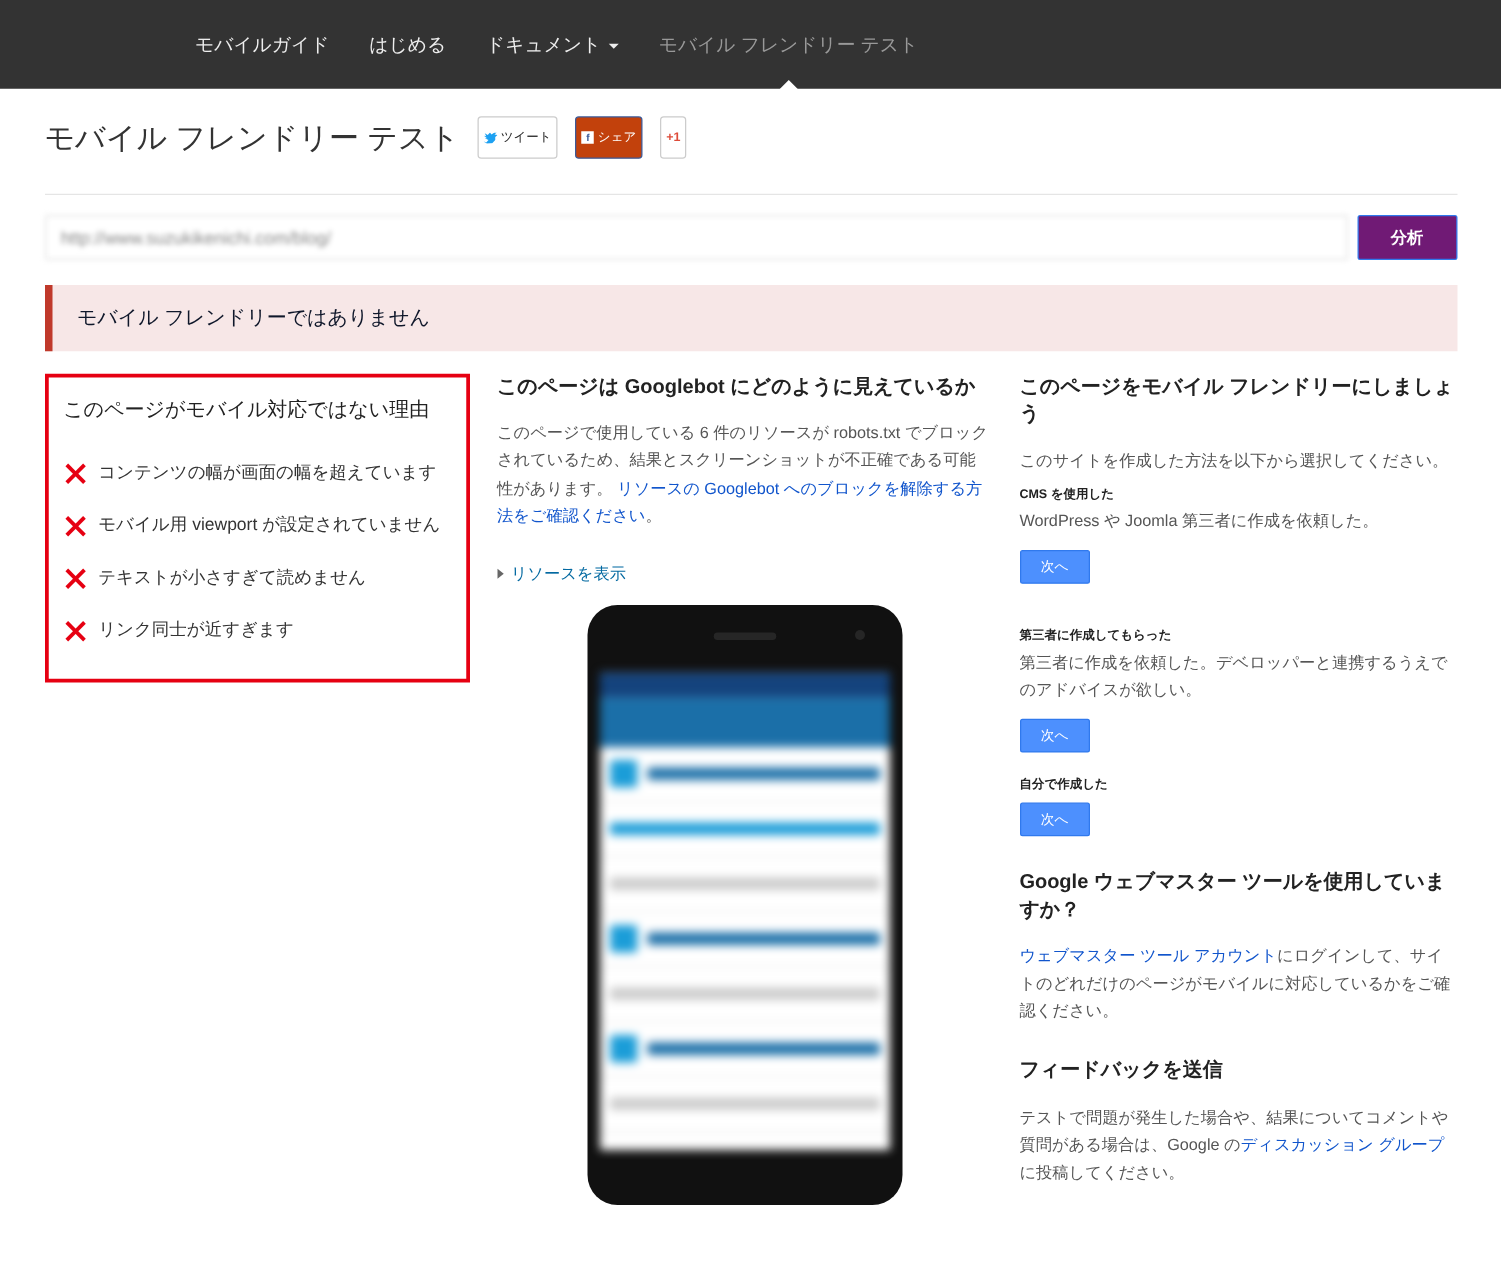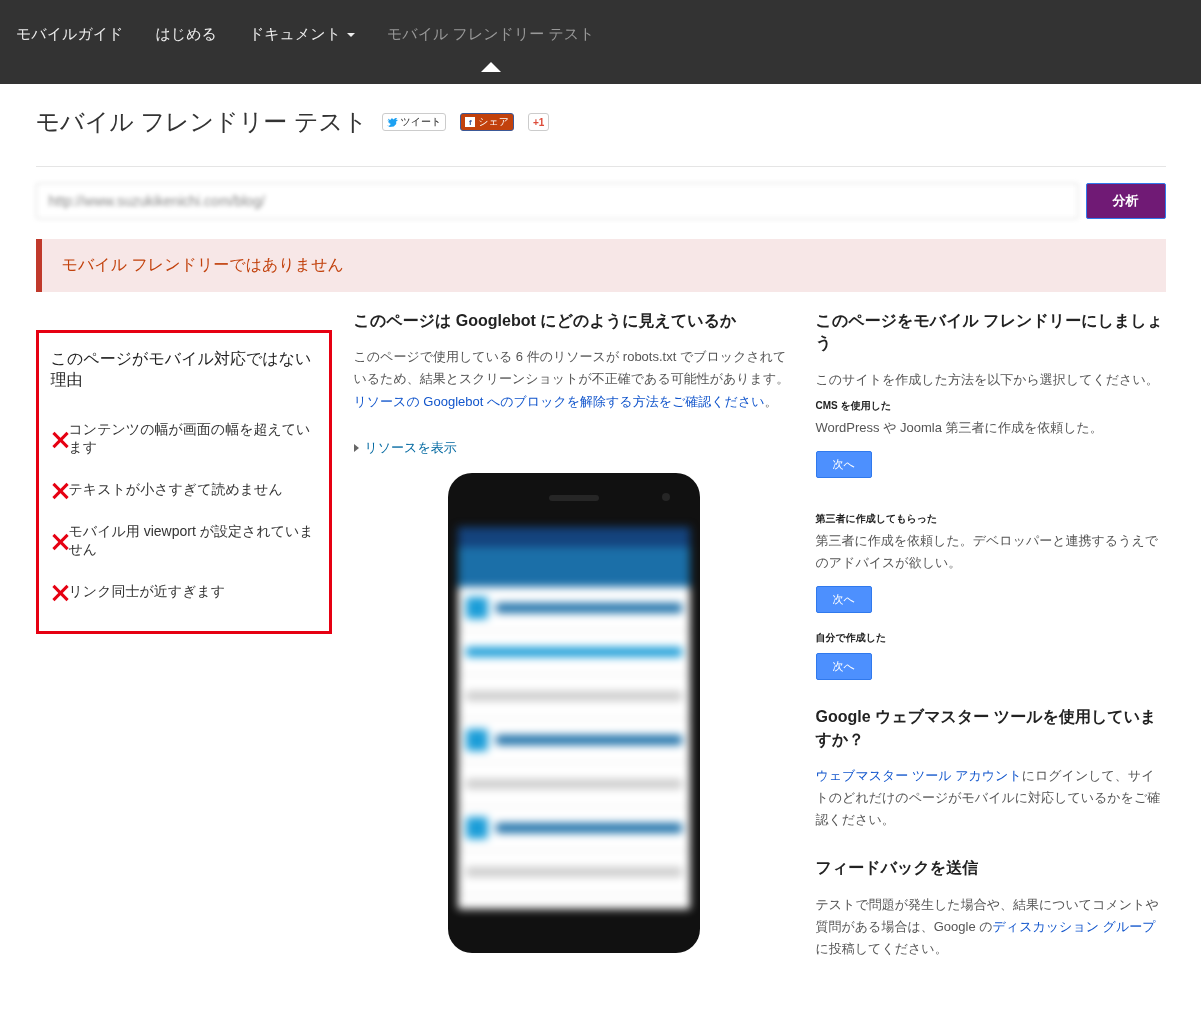--- a/index.html
+++ b/index.html
@@ -1,40 +1,40 @@
 <!DOCTYPE html>
 <html><head>
   <meta charset="utf-8">
   <style>
     * { box-sizing: border-box; margin: 0; padding: 0; }
     body { font-family: Arial, "Helvetica Neue", Helvetica, sans-serif; font-size: 13px; color: #222; background: #fff; }
-    .topnav { background: #333; height: 84px; display: flex; align-items: flex-start; }
+    .topnav { background: #333; height: 71px; display: flex; align-items: flex-end; padding-left: 140px; }
     .topnav a { color: #eee; text-decoration: none; font-size: 15px; padding: 25px 16px; position: relative; }
     .topnav a.active { color: #999; }
     .topnav a.active::after { content: ''; position: absolute; bottom: -3px; left: 50%; transform: translateX(-50%); width: 0; height: 0; border-left: 10px solid transparent; border-right: 10px solid transparent; border-bottom: 10px solid #fff; }
     .topnav .dropdown-caret { display:inline-block; margin-left:6px; width:0; height:0; border-left:4px solid transparent; border-right:4px solid transparent; border-top:4px solid #eee; vertical-align:middle;}
     .container { max-width: 1130px; margin: 0 auto; padding: 22px 0 40px; position: relative; }
     .title-row { display:flex; align-items:center; gap:14px; border-bottom:1px solid #e5e5e5; padding:0 0 28px; margin-bottom:16px;}
     h1 { font-size: 24px; font-weight: 400; color: #333; }
-    .social-btn { display:inline-flex; align-items:center; border:1px solid #ccc; border-radius:3px; font-size:10px; padding:1px 4px; background:#fff; cursor:pointer; height:18px;}
+    .social-btn { display:inline-flex; align-items:center; border:1px solid #ccc; border-radius:3px; font-size:10px; padding:1px 4px; background:#fff; cursor:pointer; height:34px;}
     .social-tw::before { content:''; width:12px; height:10px; background:#1da1f2; margin-right:2px; clip-path: polygon(0 80%, 20% 90%, 35% 70%, 10% 55%, 25% 55%, 5% 35%, 20% 40%, 10% 15%, 30% 30%, 45% 10%, 55% 25%, 75% 10%, 90% 10%, 75% 25%, 95% 30%, 80% 45%, 80% 70%, 60% 95%, 25% 100%);}
     .social-fb { background:#c2410c; color:#fff; border-color:#3b5998;}
     .social-fb::before { content:'f'; font-weight:bold; background:#fff; color:#3b5998; width:10px; height:10px; display:inline-flex; align-items:center; justify-content:center; margin-right:3px; font-size:8px;}
     .social-gp { color:#dd4b39; font-weight:bold; border-color:#ccc;}
     .url-row { display:flex; margin-bottom:20px; }
     .url-input { flex:1; border:1px solid #dcdcdc; background:#fff; padding:8px 12px; font-size:14px; color:#888; filter: blur(2px); border-radius:2px 0 0 2px;}
     .url-btn { background:#701a75; color:#fff; border:1px solid #3079ed; padding:8px 26px; font-size:13px; font-weight:bold; cursor:pointer; border-radius:2px; margin-left:8px;}
-    .alert { background:#f7e7e7; border-left:6px solid #c0392b; padding:16px 20px; color:#c2410c; font-size:16px; margin-bottom:18px;}
+    .alert { background:#f7e7e7; border-left:6px solid #c0392b; padding:16px 20px; color:#0f172a; font-size:16px; margin-bottom:18px;}
     .cols { display:flex; gap:22px; align-items:flex-start;}
-    .col-left { width:296px; flex-shrink:0;margin-top:20px;}
+    .col-left { width:340px; flex-shrink:0;}
     .col-mid { flex:1; min-width:0;}
     .col-right { width:350px; flex-shrink:0;}
     .highlight-box { border:3px solid #e60012; padding:16px 12px 18px;}
     .box-title { font-size:16px; color:#222; margin-bottom:18px; font-weight:400;}
-    .fail-item { display:flex; align-items:center; padding:12px 0; font-size:14px; color:#333;}
+    .fail-item { display:flex; align-items:center; gap:10px; padding:12px 0; font-size:14px; color:#333;}
     .x-icon { width:18px; height:18px; position:relative; flex-shrink:0;}
     .x-icon::before, .x-icon::after { content:''; position:absolute; left:8px; top:0; width:3px; height:20px; background:#e60012;}
     .x-icon::before { transform:rotate(45deg);}
     .x-icon::after { transform:rotate(-45deg);}
     .col-mid h2, .col-right h2 { font-size:16px; font-weight:700; color:#222; margin-bottom:14px; line-height:1.4;}
     .col-mid p, .col-right p { font-size:13px; color:#555; line-height:1.7; margin-bottom:8px;}
     a.link { color:#1155cc; text-decoration:none;}
     .res-toggle { color:#0369a1; font-size:13px; cursor:pointer; margin:18px 0 16px; display:inline-block;text-align:right;}
     .res-toggle .caret { display:inline-block; width:0;height:0;border-top:4px solid transparent;border-bottom:4px solid transparent;border-left:5px solid #666; margin-right:6px;}
     .phone { width:252px; height:480px; background:#111; border-radius:24px; margin:0 auto; padding:54px 10px 44px; position:relative;}
@@ -85,25 +85,25 @@
 
     <div class="col-left">
       <div class="highlight-box">
         <div class="box-title">このページがモバイル対応ではない理由</div>
         <div class="fail-item">
           <span class="x-icon"></span>
           <span>コンテンツの幅が画面の幅を超えています</span>
         </div>
         <div class="fail-item">
           <span class="x-icon"></span>
-          <span>テキストが小さすぎて読めません</span>
+          <span>モバイル用 viewport が設定されていません</span>
         </div>
         <div class="fail-item">
           <span class="x-icon"></span>
-          <span>モバイル用 viewport が設定されていません</span>
+          <span>テキストが小さすぎて読めません</span>
         </div>
         <div class="fail-item">
           <span class="x-icon"></span>
           <span>リンク同士が近すぎます</span>
         </div>
       </div>
     </div>
 
     <div class="col-mid">
       <h2>このページは Googlebot にどのように見えているか</h2>

